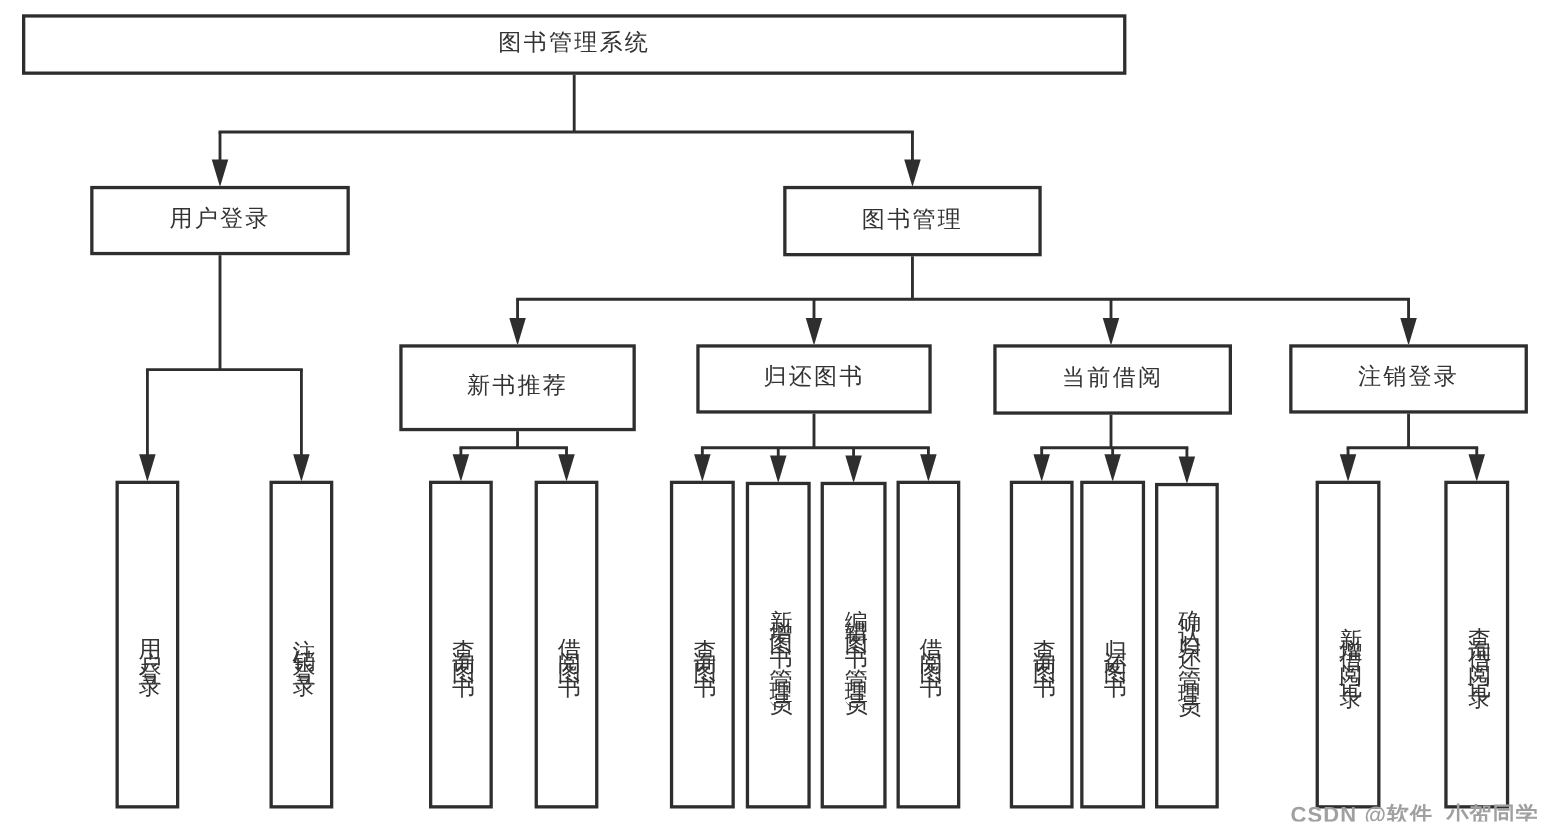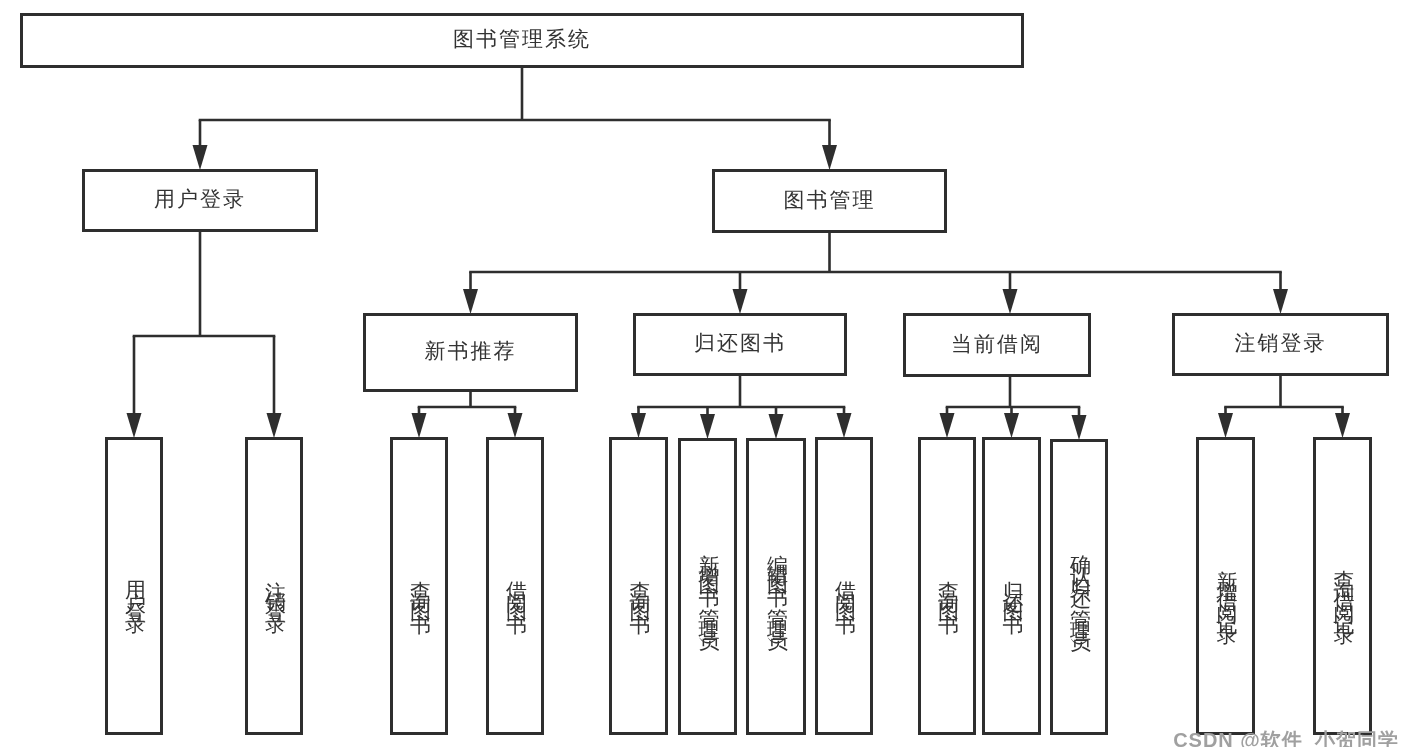--- a/index.html
+++ b/index.html
@@ -129,21 +129,21 @@
       </div>
       <div class="node" style="left: 712px; top: 169px; width: 235px; height: 64px;">
         <span class="lbl">图书管理</span>
       </div>
       <div class="node" style="left: 363px; top: 313px; width: 215px; height: 79px;">
         <span class="lbl">新书推荐</span>
       </div>
       <div class="node" style="left: 633px; top: 313px; width: 214px; height: 63px;">
         <span class="lbl">归还图书</span>
       </div>
-      <div class="node" style="left: 903px; top: 313px; width: 188px; height: 64px;">
+      <div class="node" style="left: 903px; top: 313px; width: 217px; height: 64px;">
         <span class="lbl">当前借阅</span>
       </div>
       <div class="node" style="left: 1172px; top: 313px; width: 217px; height: 63px;">
         <span class="lbl">注销登录</span>
       </div>
       <div class="node vert" style="left: 105px; top: 437px; width: 58px; height: 298px;">
         <span class="lbl">用户登录</span>
       </div>
       <div class="node vert" style="left: 245px; top: 437px; width: 58px; height: 298px;">
         <span class="lbl">注销登录</span>

